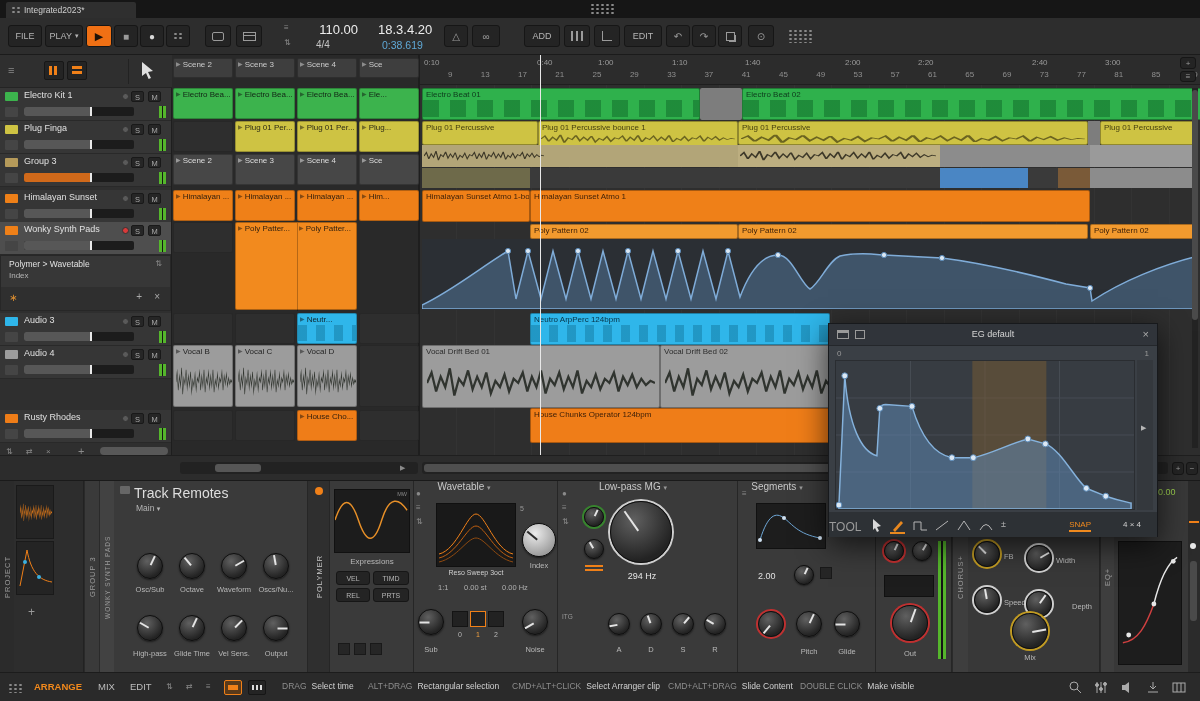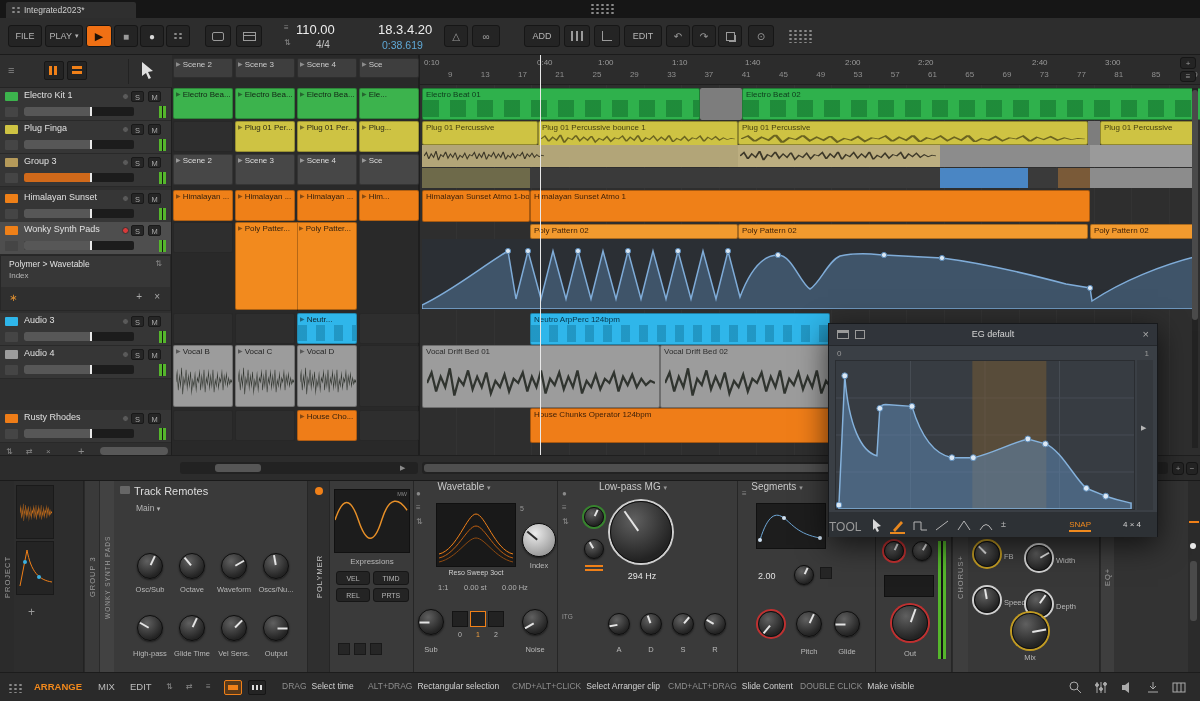--- a/index.html
+++ b/index.html
@@ -77,21 +77,21 @@
         <span class="dots" style="width:10px;height:8px"></span>
       </div>
   <div class="ib" style="left:205px;top:7px;width:26px;height:22px">
         <span style="width:12px;height:9px;border:1px solid #9a9a9a;border-radius:2px"></span>
       </div>
   <div class="ib" style="left:236px;top:7px;width:26px;height:22px">
         <span style="width:13px;height:9px;border:1px solid #9a9a9a;background:linear-gradient(180deg,transparent 2px,#9a9a9a 2px 3px,transparent 3px)"></span>
       </div>
   <span class="sicon" style="left:284px;top:5px">≡</span>
   <span class="sicon" style="left:284px;top:20px">⇅</span>
-  <div class="a" style="left:296px;top:4px;width:62px;text-align:left;font-size:13px;color:#ececec">110.00</div>
+  <div class="a" style="left:296px;top:4px;width:62px;text-align:right;font-size:13px;color:#ececec">110.00</div>
   <div class="a" style="left:316px;top:21px;font-size:10px;color:#c4c4c4">4/4</div>
   <div class="a" style="left:378px;top:4px;font-size:13px;color:#ececec">18.3.4.20</div>
   <div class="a" style="left:382px;top:21px;font-size:10.5px;color:#5fa8d6">0:38.619</div>
   <div class="ib" style="left:444px;top:7px;width:24px;height:22px">△</div>
   <div class="ib" style="left:472px;top:7px;width:28px;height:22px">∞</div>
   <div class="btn" style="left:524px;top:7px;width:36px;height:22px">ADD</div>
   <div class="ib" style="left:564px;top:7px;width:26px;height:22px">
         <span style="width:12px;height:10px;background:linear-gradient(90deg,#9a9a9a 0 2px,transparent 2px 5px,#9a9a9a 5px 7px,transparent 7px 10px,#9a9a9a 10px 12px)"></span>
       </div>
   <div class="ib" style="left:594px;top:7px;width:26px;height:22px">
@@ -431,21 +431,21 @@
             <circle cx="8" cy="20" r="2" fill="#3ab0e0"></circle>
             <circle cx="22" cy="35" r="2" fill="#3ab0e0"></circle>
           </svg></div>
     <span class="a" style="left:14px;top:124px;font-size:12px;color:#999">+</span>
   </div>
   <div class="a vt" style="left:84px;top:0;width:15px;height:192px;background:#3a3a3a;border-right:1px solid #2a2a2a">GROUP 3</div>
   <div class="a vt" style="left:99px;top:0;width:15px;height:192px;background:#424242;border-right:1px solid #2a2a2a;font-size:6.5px">WONKY SYNTH PADS</div>
 
   <div class="a" style="left:114px;top:0;width:194px;height:192px;background:#3a3a3a;border-right:1px solid #262626">
     <span class="a" style="left:6px;top:5px;width:10px;height:8px;background:#666;border-radius:1px"></span>
-    <span class="a" style="left:20px;top:4px;font-size:11px;color:#dedede">Track Remotes</span>
+    <span class="a" style="left:20px;top:4px;font-size:14px;color:#dedede">Track Remotes</span>
     <span class="a" style="left:22px;top:22px;font-size:8.5px;color:#b5b5b5"><span>Main</span> <span style="font-size:7px">▾</span></span>
     <div class="knob" style="left:23px;top:72px;width:26px;height:26px">
           <i></i>
         </div>
     <div class="knob" style="left:65px;top:72px;width:26px;height:26px">
           <i style="transform:rotate(-40deg)"></i>
         </div>
     <div class="knob" style="left:107px;top:72px;width:26px;height:26px">
           <i style="transform:rotate(60deg)"></i>
         </div>
@@ -621,28 +621,40 @@
           <i style="transform:rotate(60deg)"></i>
         </div>
     <span class="lbl" style="left:88px;top:75px;width:36px;text-align:left">Width</span>
     <div class="knob rw" style="left:6px;top:106px;width:26px;height:26px">
           <i style="transform:rotate(-10deg)"></i>
         </div>
     <span class="lbl" style="left:36px;top:117px;width:36px;text-align:left">Speed</span>
     <div class="knob rw" style="left:58px;top:110px;width:26px;height:26px">
           <i style="transform:rotate(35deg)"></i>
         </div>
-    <span class="lbl" style="left:88px;top:121px;width:36px;text-align:left">Depth</span>
+    <span class="lbl" style="left:88px;top:121px;width:36px;text-align:right">Depth</span>
     <div class="knob ry" style="left:44px;top:132px;width:36px;height:36px">
           <i style="transform:rotate(80deg)"></i>
         </div>
     <span class="lbl" style="left:42px;top:172px;width:40px">Mix</span>
   </div>
 
   <div class="a vt" style="left:1100px;top:0;width:14px;height:192px;background:#3e3e3e;border-right:1px solid #2a2a2a">EQ+</div>
+  <div class="a" style="left:1114px;top:0;width:74px;height:192px;background:#383838">
+    <span class="a" style="left:44px;top:6px;font-size:9px;color:#9ccf4f">0.00</span>
+    <div class="a" style="left:4px;top:60px;width:64px;height:124px;background:#1d1d1d;border:1px solid #111">
+      <svg width="62" height="122" viewBox="0 0 64 118">
+        <path d="M4,100 C20,98 28,82 36,60" stroke="#d04040" fill="none" stroke-width="1.5"></path>
+        <path d="M36,60 C42,36 50,18 60,12" stroke="#e8e8e8" fill="none" stroke-width="1.5"></path>
+        <circle cx="10" cy="92" r="2.5" fill="#e8e8e8"></circle>
+            <circle cx="36" cy="60" r="2.5" fill="#e8e8e8"></circle>
+            <circle cx="56" cy="16" r="2.5" fill="#e8e8e8"></circle>
+      </svg>
+    </div>
+  </div>
   <div class="a" style="left:1188px;top:0;width:12px;height:192px;background:#2b2b2b">
     <div class="a" style="left:1px;top:40px;width:10px;height:2px;background:#f08018"></div>
     <div class="a" style="left:2px;top:62px;width:6px;height:6px;border-radius:50%;background:#e8e8e8"></div>
     <div class="a" style="left:2px;top:80px;width:7px;height:60px;background:#4a4a4a;border-radius:3px"></div>
   </div>
 </div>
 
 <div class="a" style="left:0;top:672px;width:1200px;height:29px;background:#2a2a2a;border-top:1px solid #1c1c1c">
   <span class="a dots" style="left:8px;top:10px;width:14px;height:10px"></span>
   <span class="a" style="left:34px;top:8px;font-size:9.5px;font-weight:bold;color:#f2891c">ARRANGE</span>

